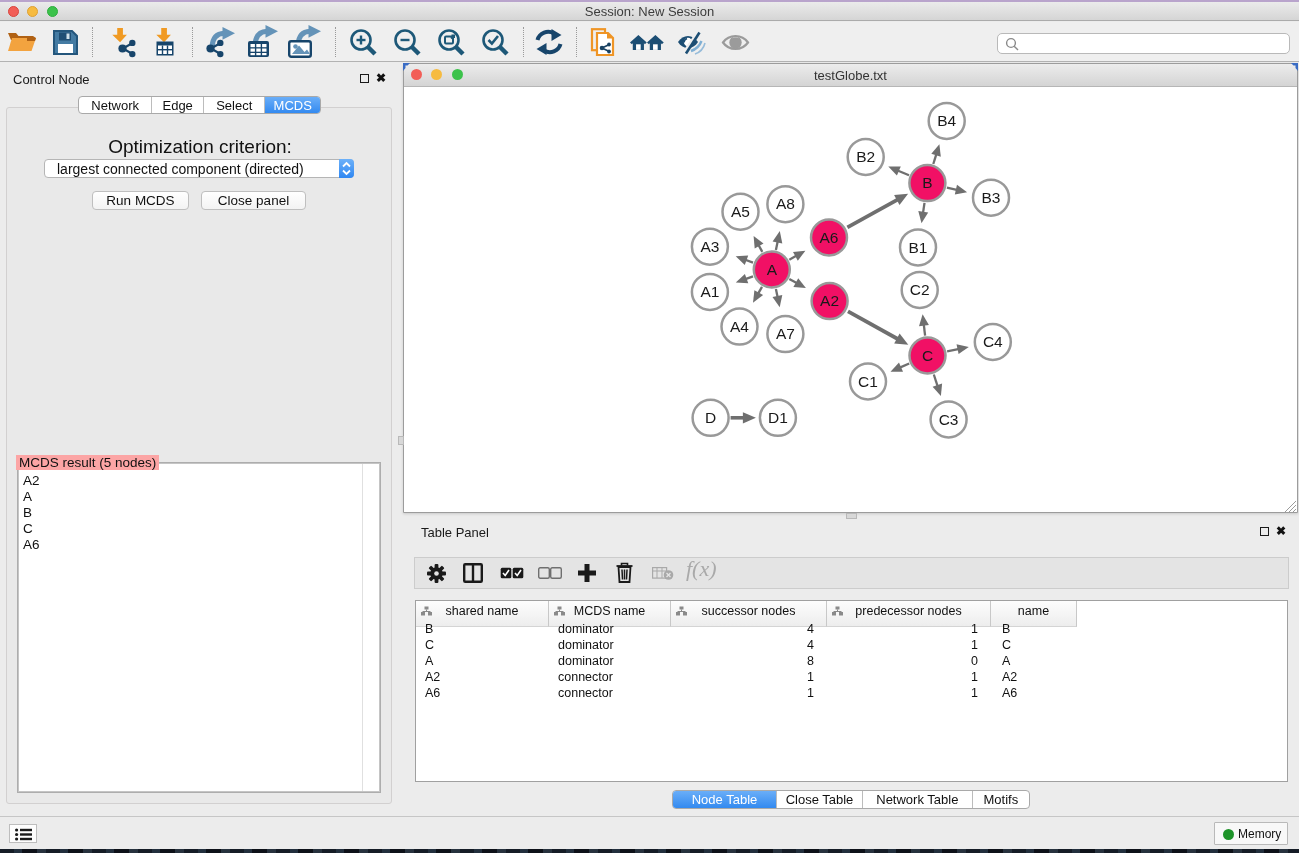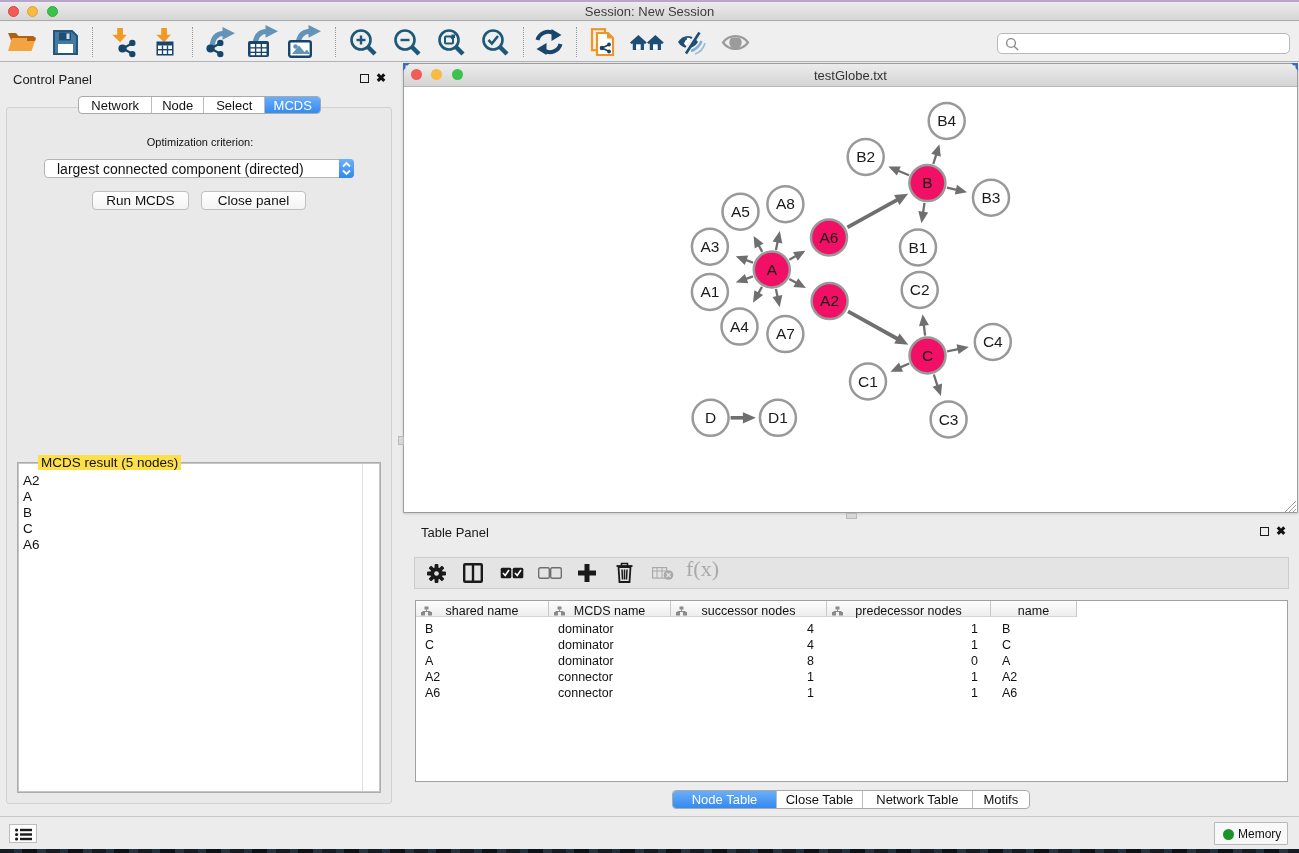--- a/index.html
+++ b/index.html
@@ -24,31 +24,31 @@
 #cpanel-content{position:absolute;left:6px;top:107px;width:386px;height:697px;
  background:#e9e9e9;border:1px solid #d2d0d0;border-radius:3px}
 .btn{position:absolute;background:linear-gradient(#ffffff,#f3f3f3);border:1px solid #bfbfbf;border-radius:4px;
  font-size:13.5px;color:#111;display:flex;align-items:center;justify-content:center}
 #dropdown{position:absolute;left:44px;top:159px;width:310px;height:19px;background:#fff;
  border:1px solid #b5b5b5;border-radius:4px}
 #dropdown .txt{position:absolute;left:12px;top:1px;font-size:14px;color:#111}
 #dropdown .cap{position:absolute;right:-1px;top:-1px;width:15px;height:19px;
  background:linear-gradient(#6db1f9,#2f87f2);border-radius:0 4px 4px 0}
 #fieldset{position:absolute;left:17px;top:462px;width:364px;height:331px;border:1px solid #adadad}
-#fieldlegend{position:absolute;left:38px;top:455px;background:#fde047;padding:0 3px;font-size:13.5px;color:#111}
+#fieldlegend{position:absolute;left:16px;top:455px;background:#fca5a5;padding:0 3px;font-size:13.5px;color:#111}
 #listbox{position:absolute;left:18px;top:463px;width:362px;height:329px;background:#fff;border:1px solid #c5c5c5}
 #listitems{position:absolute;left:4px;top:9px;font-size:13.5px;color:#111;line-height:16px}
 #netwin{position:absolute;left:403px;top:63px;width:895px;height:450px;background:#fff;
  border:1px solid #9c9c9c;border-radius:5px 5px 0 0;box-shadow:0 1px 3px rgba(0,0,0,.15)}
 #nettitle{position:absolute;left:0;top:0;width:100%;height:23px;background:linear-gradient(#ececec,#d4d4d4);
  border-bottom:1px solid #b6b6b6;border-radius:5px 5px 0 0}
 #nettitle span{position:absolute;top:4px;width:100%;text-align:center;font-size:13px;color:#333}
 #tp-toolbar{position:absolute;left:414px;top:557px;width:875px;height:32px;background:#e4e4e4;border:1px solid #cccccc}
 #ntable{position:absolute;left:415px;top:600px;width:873px;height:182px;background:#fff;border:1px solid #a0a0a0}
-.th{position:absolute;top:0;height:16px;background:linear-gradient(#fdfdfd,#ededed);border-right:1px solid #c8c8c8;border-bottom:1px solid #d4d4d4;
+.th{position:absolute;top:0;height:26px;background:linear-gradient(#fdfdfd,#ededed);border-right:1px solid #c8c8c8;border-bottom:1px solid #d4d4d4;
  font-size:12.5px;color:#111;text-align:center;line-height:20px}
 .td{position:absolute;font-size:12.5px;color:#111;height:16px;line-height:16px}
 #statusline{position:absolute;left:0;top:816px;width:1299px;height:0;border-top:1px solid #c6c6c6}
 #statusbar{position:absolute;left:0;top:817px;width:1299px;height:31px;background:#ececec}
 #bstrip{position:absolute;left:0;top:849px;width:1299px;height:4px;
  background:repeating-linear-gradient(90deg,#151c26 0 14px,#222f3d 14px 22px,#0d1118 22px 37px,#27323e 37px 46px)}
 #memory{position:absolute;left:1214px;top:822px;width:74px;height:23px;background:#f8f8f8;border:1px solid #b9b9b9;
  border-radius:1px;font-size:12px;color:#111}
 #listbtn{position:absolute;left:9px;top:824px;width:28px;height:19px;background:#fdfdfd;border:1px solid #bdbdbd}
 svg{position:absolute;overflow:visible}
@@ -231,31 +231,31 @@
 <div class="sep" style="left:192px"></div>
 <div class="sep" style="left:335px"></div>
 <div class="sep" style="left:523px"></div>
 <div class="sep" style="left:576px"></div>
 <div id="searchbox">
     <svg style="left:7px;top:3px" width="15" height="15" viewBox="0 0 15 15">
 <circle cx="6" cy="6" r="4.4" fill="none" stroke="#8a8a8a" stroke-width="1.4"></circle>
 <line x1="9.2" y1="9.2" x2="13" y2="13" stroke="#8a8a8a" stroke-width="1.4"></line>
     </svg>
   </div>
-<div class="panelhead abs" style="left:13px;top:72px">Control Panel</div>
+<div class="panelhead abs" style="left:13px;top:72px">Control Node</div>
 <div class="winbtn" style="left:360px;top:74px"></div>
 <div class="xbtn" style="left:376px;top:71px">✖</div>
 <div id="cpanel-content"></div>
 <div class="seg" style="left:78px;top:96px;width:243px;height:18px">
 <div style="width:73px">Network</div>
-    <div style="width:52px">Node</div>
+    <div style="width:52px">Edge</div>
 <div style="width:62px">Select</div>
     <div class="sel" style="width:56px">MCDS</div>
   </div>
-<div class="abs" style="left:0;top:136px;width:400px;text-align:center;font-size:11px;color:#111">Optimization criterion:</div>
+<div class="abs" style="left:0;top:136px;width:400px;text-align:center;font-size:19px;color:#111">Optimization criterion:</div>
 <div id="dropdown">
     <span class="txt">largest connected component (directed)</span>
 <div class="cap">
       <svg style="left:3px;top:3px" width="9" height="13" viewBox="0 0 9 13">
 <path d="M1 4.5 L4.5 1 L8 4.5" fill="none" stroke="#fff" stroke-width="1.8"></path>
 <path d="M1 8.5 L4.5 12 L8 8.5" fill="none" stroke="#fff" stroke-width="1.8"></path>
       </svg>
     </div>
   </div>
 <div class="btn" style="left:92px;top:191px;width:97px;height:19px">Run MCDS</div>
@@ -417,21 +417,21 @@
 <svg style="left:652px;top:567px" width="22" height="13" viewBox="0 0 22 13">
 <rect x="0.6" y="0.6" width="14" height="10.5" fill="none" stroke="#a9a9a9" stroke-width="1.2"></rect>
 <g stroke="#a9a9a9" stroke-width="1">
       <line x1="0.6" y1="4" x2="14.6" y2="4"></line>
       <line x1="5" y1="0.6" x2="5" y2="11"></line>
       <line x1="10" y1="0.6" x2="10" y2="11"></line>
     </g>
 <circle cx="16.5" cy="8" r="4.8" fill="#a9a9a9"></circle>
 <path d="M14.5 6 l4 4 m0 -4 l-4 4" stroke="#e4e4e4" stroke-width="1.3"></path>
   </svg>
-<div class="abs" style="left:686px;top:556px;font-family:'Liberation Serif',serif;font-size:22px;color:#a9a9a9">f(x)</div>
+<div class="abs" style="left:686px;top:556px;font-family:'Liberation Serif',serif;font-style:italic;font-size:22px;color:#a9a9a9">f(x)</div>
 <div id="ntable"></div>
 <div class="th" style="left:416px;top:601px;width:133px">shared name</div>
 <div class="abs" style="left:421px;top:606px">
     <svg width="11" height="10" viewBox="0 0 11 10">
       <g fill="#8a8a8a">
         <rect x="3.5" y="0.5" width="4" height="3"></rect>
         <rect x="0" y="6" width="4" height="3.5"></rect>
         <rect x="7" y="6" width="4" height="3.5"></rect>
         <path d="M5 3.5 h1 v2 h-1 z M1.5 5 h8 v1 h-8 z M1.5 5 h1 v1.5 h-1 z M8.5 5 h1 v1.5 h-1 z"></path>
       </g>

